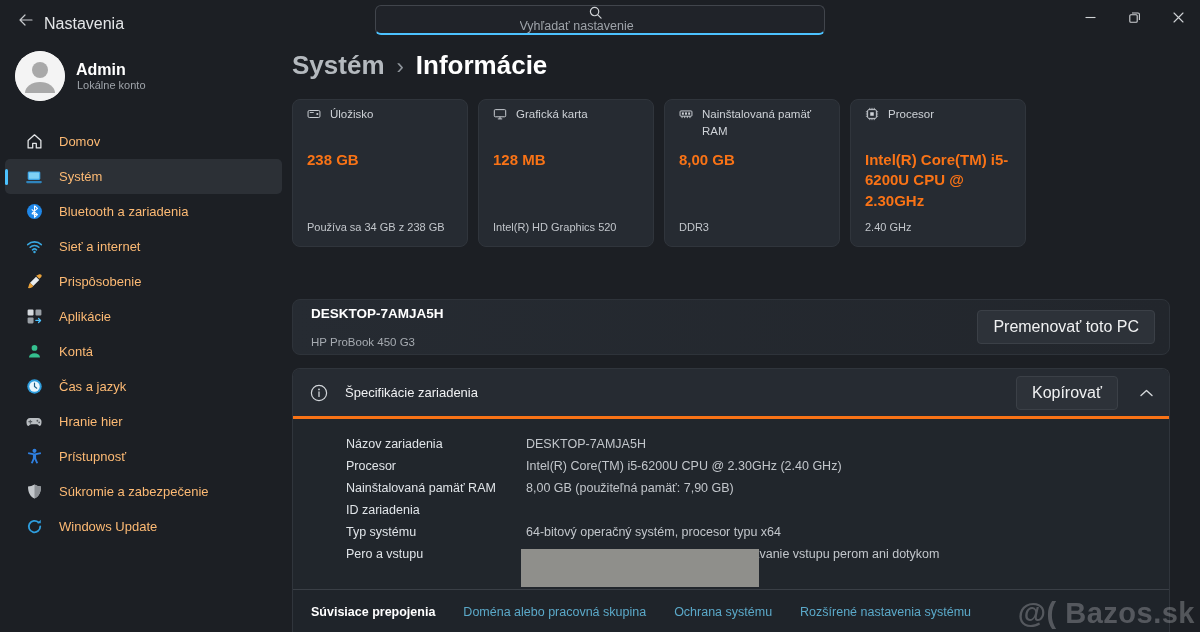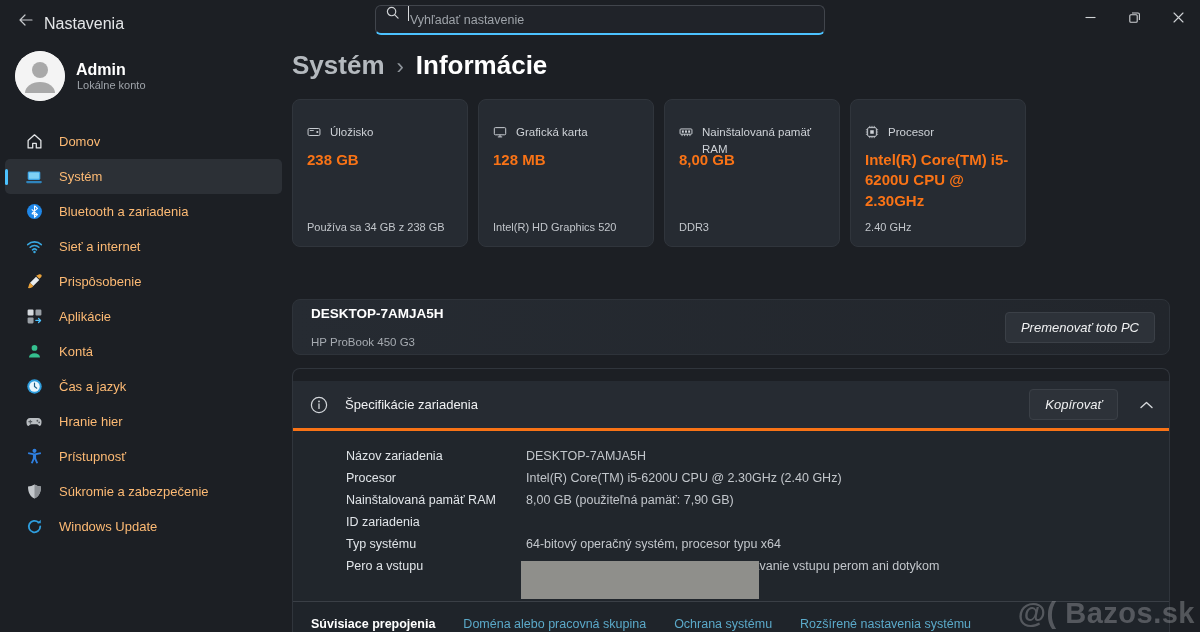--- a/index.html
+++ b/index.html
@@ -12,21 +12,21 @@
     -webkit-font-smoothing:antialiased;
   }
 
   
   .titlebar { position:absolute; top:0; left:0; right:0; height:42px; }
   .back-btn { position:absolute; left:10px; top:6px; width:30px; height:28px;
     display:flex; align-items:center; justify-content:center; color:#c7cacd; font-size:15px; border-radius:4px; }
   .win-title { position:absolute; left:44px; top:15px; font-size:16px; color:#e4e6e8; }
   .searchbox { position:absolute; left:375px; top:5px; width:450px; height:30px;
     background:#202329; border:1px solid #41454c; border-bottom:2px solid #4cc2ff;
-    border-radius:6px; display:flex; padding:0 10px; }
+    border-radius:6px; display:flex; align-items:center; padding:0 10px;flex-direction:column; }
   .searchbox svg { flex:0 0 auto; margin-right:9px; }
   .search-caret { width:1px; height:15px; background:#d7d9db; margin-right:1px; }
   .search-input { flex:1; background:transparent; border:none; outline:none;
     color:#e8eaec; font-size:12.5px; font-family:inherit; }
   .search-input::placeholder { color:#9ea3a9; }
   .win-controls { position:absolute; right:0; top:0; height:34px; display:flex; }
   .win-btn { width:44px; height:34px; display:flex; align-items:center; justify-content:center; color:#cfd2d5; }
 
   
   .sidebar { position:absolute; left:0; top:42px; width:292px; bottom:0; }
@@ -45,38 +45,38 @@
 
   
   .main { position:absolute; left:292px; top:42px; right:30px; bottom:0; }
   .breadcrumb { position:absolute; top:8px; left:0; font-size:26px; display:flex; align-items:baseline; gap:12px; }
   .bc-parent { color:#b4b9be; font-weight:600; }
   .bc-sep { color:#8f959b; font-size:22px; }
   .bc-current { color:#ffffff; font-weight:700; }
 
   .cards { position:absolute; top:57px; left:0; display:flex; gap:10px; }
   .card { position:relative; width:176px; height:148px; background:#262b32;
-    border:1px solid #30353c; border-radius:8px; padding:24px 14px; }
+    border:1px solid #30353c; border-radius:8px; padding:6px 14px; }
   .card-head { display:flex; gap:9px; color:#ced2d7; font-size:11.5px; line-height:1.45; }
   .card-head svg { flex:0 0 auto; margin-top:1px; }
   .card-value { position:absolute; top:50px; left:14px; right:10px;
     font-size:15px; font-weight:bold; color:#f97316; line-height:1.35; }
   .card-foot { position:absolute; bottom:13px; left:14px; right:8px; font-size:11px; color:#c2c6cb; }
 
   .hero { position:absolute; top:257px; left:0; width:878px; height:56px;
     background:linear-gradient(90deg,#262b32,#22262c); border:1px solid #2e333a; border-radius:8px;
     display:flex; align-items:center; padding:0 14px 0 18px; }
   .hero-name { font-size:13.5px; font-weight:600; color:#ffffff; }
   .hero-model { font-size:11.5px; color:#a6abb1; margin-top:15px; }
   .btn { background:#2d3239; border:1px solid #3b4047; border-radius:4px;
-    color:#f0f1f2; font-size:13px; padding:7px 15px; font-family:inherit; white-space:nowrap;font-style:italic; }
+    color:#f0f1f2; font-size:16px; padding:7px 15px; font-family:inherit; white-space:nowrap; }
 
   .expander { position:absolute; top:326px; left:0; width:878px; height:306px;
     border-radius:8px 8px 0 0; overflow:hidden; border:1px solid #30353c; border-bottom:none; }
-  .exp-header { height:47px; background:#262b32; display:flex; align-items:center; padding:0 16px 0 17px;margin-top:12px; }
+  .exp-header { height:47px; background:#262b32; display:flex; align-items:center; padding:0 16px 0 17px; }
   .exp-title { margin-left:17px; font-size:13px; color:#f0f1f3; flex:1; }
   .exp-chevron { margin-left:22px; color:#d4d7da; display:flex; }
   .exp-body { position:relative; height:173px; background:#21262c; border-top:3px solid #f97316;
     padding:14px 0 0 53px; }
   .spec-row { height:22px; display:flex; font-size:12.5px; align-items:center; }
   .spec-label { width:180px; color:#e0e4e8; }
   .spec-value { color:#c2c6cb; }
   .redaction { position:absolute; left:228px; top:130px; width:238px; height:38px; background:#8f8f8b; }
   .exp-footer { height:44px; background:#1f242a; border-top:1px solid #3a3f46;
     display:flex; align-items:center; padding-left:18px; gap:28px; }

